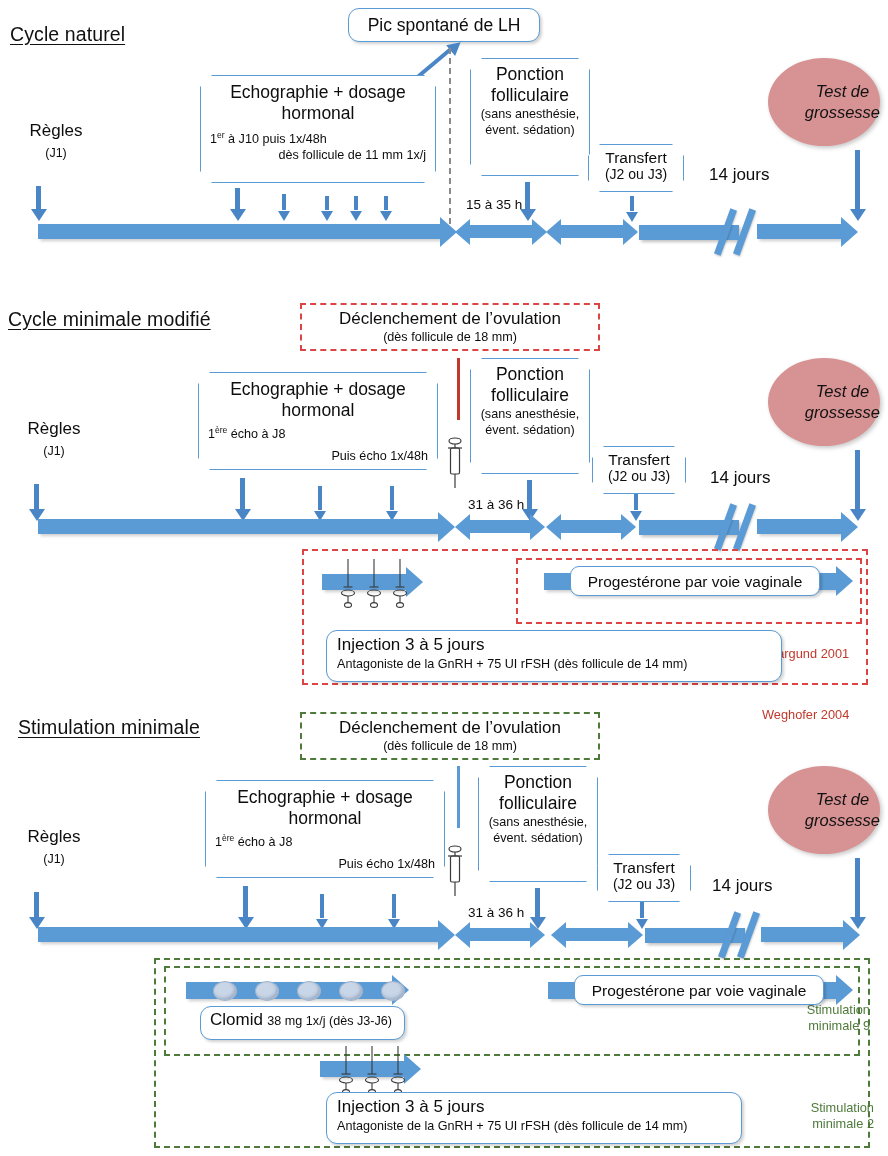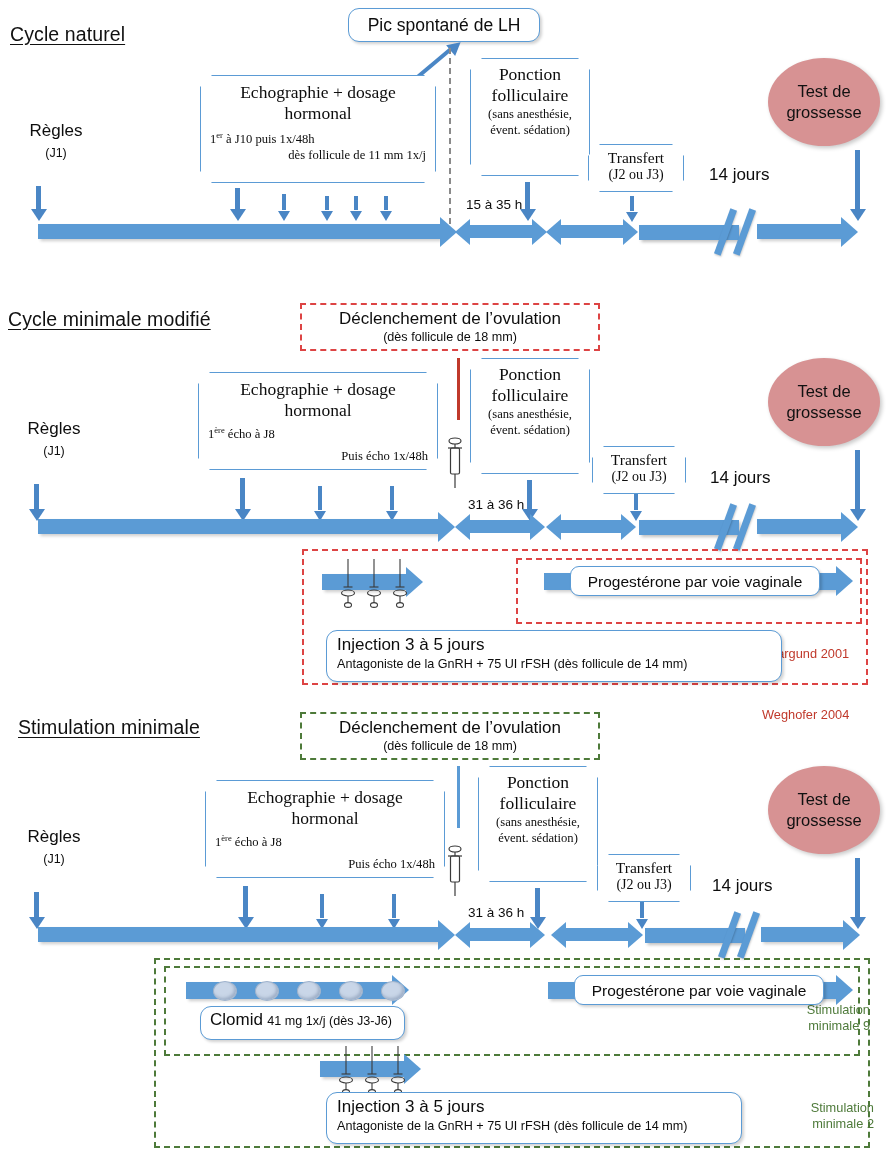--- a/index.html
+++ b/index.html
@@ -8,33 +8,33 @@
   .abs{position:absolute;}
 
   
   .sec-title{font-size:19.5px;letter-spacing:.1px;color:#111;
              text-decoration:underline;text-underline-offset:3px;white-space:nowrap;}
 
   
   .box{box-sizing:border-box;background:#fff;border:1.6px solid #5B9BD5;
        box-shadow:2px 2px 3px rgba(0,0,0,.18);text-align:center;}
   .oct{clip-path:polygon(12px 0,calc(100% - 12px) 0,100% 12px,100% calc(100% - 12px),
-        calc(100% - 12px) 100%,12px 100%,0 calc(100% - 12px),0 12px);font-family:Liberation Serif, serif;}
+        calc(100% - 12px) 100%,12px 100%,0 calc(100% - 12px),0 12px);}
   .rnd{border-radius:9px;}
   .rnd-lg{border-radius:11px;}
 
   .t-big{font-size:17.5px;line-height:21px;}
   .t-mid{font-size:15.5px;line-height:19px;}
   .t-sm{font-size:12.6px;line-height:16px;}
   .t-xs{font-size:14px;line-height:15px;}
 
   
   .ellipse{background:#D79293;border-radius:50%;display:flex;align-items:center;
-           justify-content:center;text-align:center;font-size:16.5px;line-height:21px;
-           color:#111;box-shadow:2px 2px 4px rgba(0,0,0,.22);}
+           justify-content:flex-end;text-align:center;font-size:16.5px;line-height:21px;
+           color:#111;box-shadow:2px 2px 4px rgba(0,0,0,.22);font-style:italic;}
 
   
   .dash-red{border:2.4px dashed #D44;box-sizing:border-box;background:transparent;}
   .dash-green{border:2.4px dashed #4E7A3A;box-sizing:border-box;background:transparent;}
   .ref-red{color:#C0392B;font-size:12.8px;line-height:16px;margin-top:48px;}
   .ref-green{color:#4E7A3A;font-size:12.8px;line-height:16px;text-align:right;}
 
   
   .bar{background:#5B9BD5;box-shadow:1.5px 2px 3px rgba(0,0,0,.25);}
   .bar-plain{height:15px;}
@@ -357,21 +357,21 @@
 
 <div class="arrow-r" style="left:186px;top:982px;width:206px;height:17px;"></div>
 <div class="pill" style="left:213px;top:981px;"></div>
 <div class="pill" style="left:255px;top:981px;"></div>
 <div class="pill" style="left:297px;top:981px;"></div>
 <div class="pill" style="left:339px;top:981px;"></div>
 <div class="pill" style="left:381px;top:981px;"></div>
 
 <div class="abs box rnd-lg" style="left:200px;top:1006px;width:205px;height:34px;padding:3px 9px 0;text-align:left;">
   <span style="font-size:17px;">Clomid</span>
-  <span class="t-sm">41 mg 1x/j (dès J3-J6)</span>
+  <span class="t-sm">38 mg 1x/j (dès J3-J6)</span>
 </div>
 
 <div class="arrow-r" style="left:548px;top:982px;width:288px;height:17px;"></div>
 <div class="abs box rnd" style="left:574px;top:975px;width:250px;height:30px;
      display:flex;align-items:center;justify-content:center;">
   <span class="t-mid">Progestérone par voie vaginale</span>
 </div>
 
 <div class="arrow-r" style="left:320px;top:1061px;width:84px;height:16px;"></div>
 <svg class="syr" style="left:335px;top:1044px;width:22px;height:54px;" viewBox="0 0 22 54">

